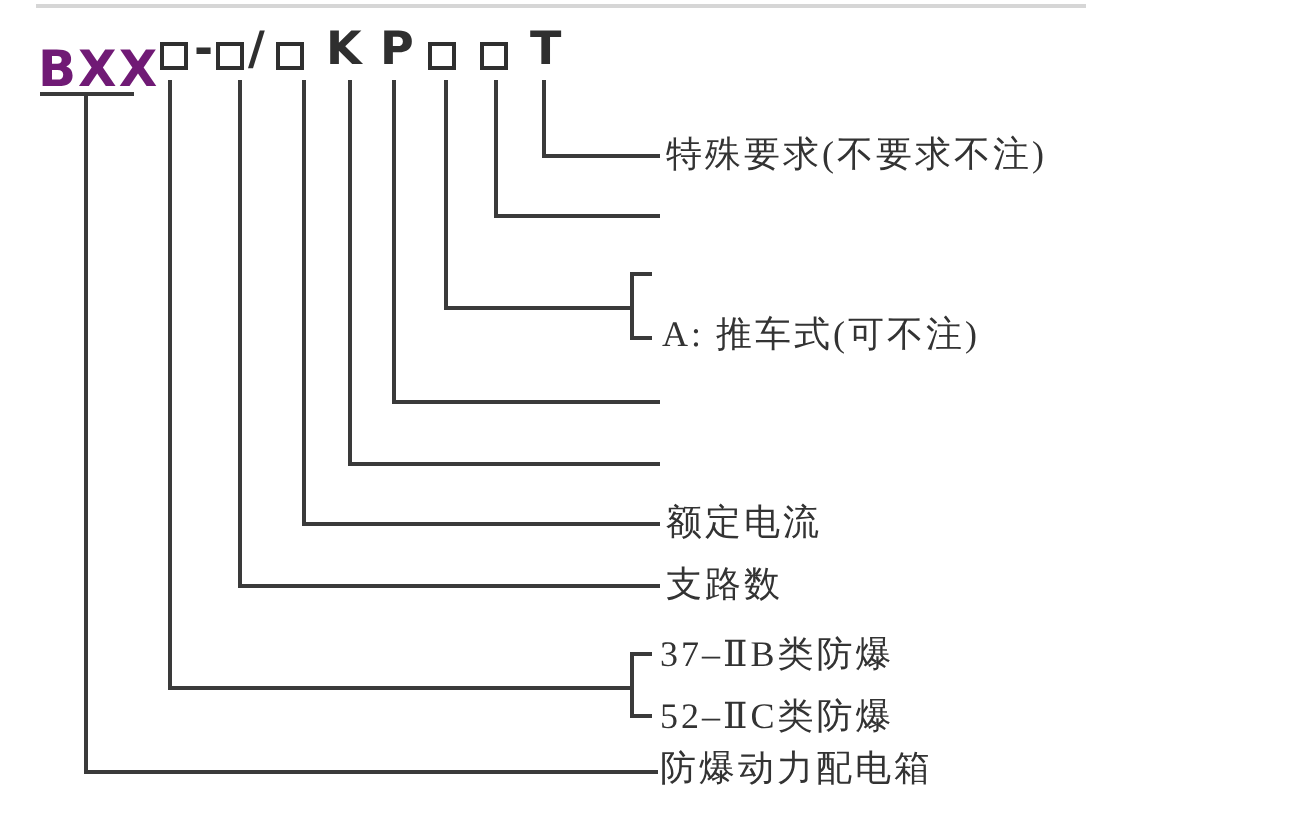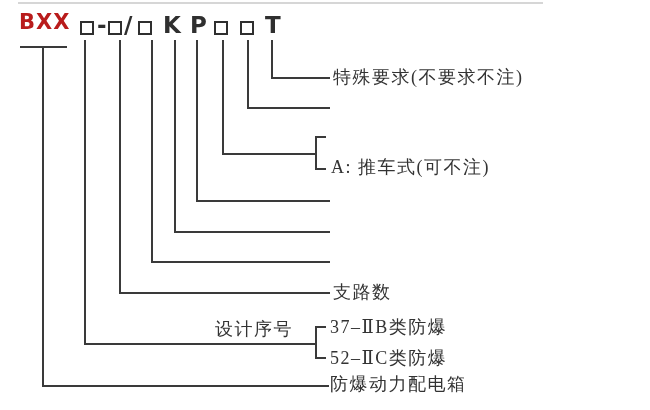--- a/index.html
+++ b/index.html
@@ -4,23 +4,23 @@
 <style>
   html,body{margin:0;padding:0;background:#fff;}
   .canvas{
     position:relative;width:650px;height:410px;background:#ffffff;overflow:hidden;
     font-family:"Liberation Serif","DejaVu Serif",serif;
     --line:#3a3a3a;--text:#333333;--rule:#d6d6d6;
   }
   .top-rule{position:absolute;left:18px;top:2px;width:525px;height:2px;background:var(--rule);}
   
   .prefix{
-    position:absolute;left:19px;top:8px;height:28px;line-height:28px;
+    position:absolute;left:19px;top:21px;height:28px;line-height:28px;
     font-family:"DejaVu Sans","Liberation Sans",sans-serif;font-weight:600;
-    font-size:21px;letter-spacing:1px;color:#b91c1c;
+    font-size:25px;letter-spacing:1px;color:#701a75;
   }
   .sym{
     position:absolute;top:11px;height:28px;line-height:28px;
     font-family:"DejaVu Sans","Liberation Sans",sans-serif;font-weight:600;
     font-size:23px;color:#2f2f2f;
   }
   .cbox{
     position:absolute;top:21px;width:14px;height:14px;box-sizing:border-box;
     border:2px solid #2f2f2f;background:#fff;
   }
@@ -66,19 +66,19 @@
   <div class="conn" style="left:196px; top:40px; width:132px; height:160px"></div>
   <div class="conn" style="left:222px; top:40px; width:93px;  height:113px"></div>
   <div class="conn" style="left:247px; top:40px; width:81px;  height:67px"></div>
   <div class="conn" style="left:271px; top:40px; width:57px;  height:37px"></div>
 
   <div class="bracket" style="left:315px;top:136px;height:34px"></div>
   <div class="bracket" style="left:315px;top:326px;height:33px"></div>
 
   <span class="lbl" style="left:333px;top:66px">特殊要求(不要求不注)</span>
   <span class="lbl" style="left:331px;top:156px">A: 推车式(可不注)</span>
+  <span class="lbl" style="left:333px;top:250px">额定电流</span>
   <span class="lbl" style="left:333px;top:281px">支路数</span>
-  <span class="lbl" style="left:215px;top:318px">设计序号</span>
   <span class="lbl" style="left:330px;top:316px">37–ⅡB类防爆</span>
   <span class="lbl" style="left:330px;top:347px">52–ⅡC类防爆</span>
   <span class="lbl" style="left:330px;top:373px">防爆动力配电箱</span>
 
 </div>
 
 </body></html>

